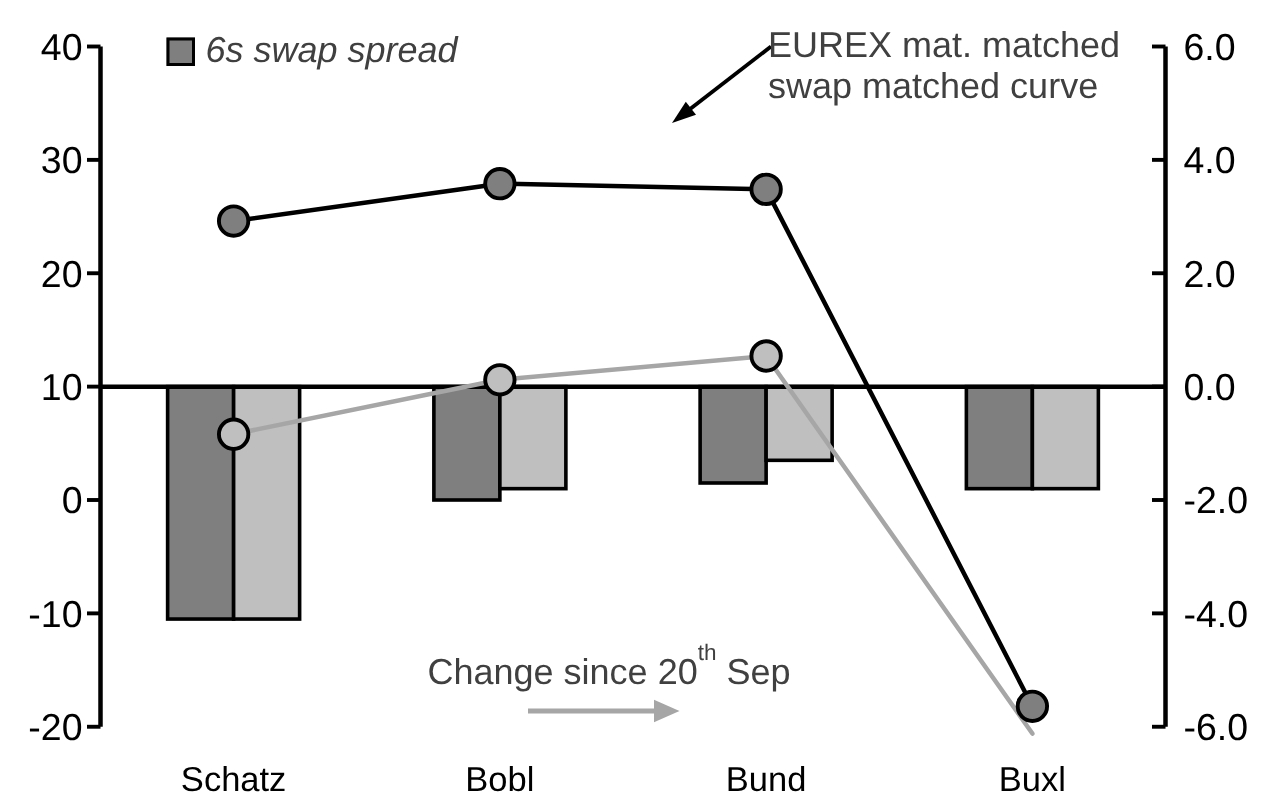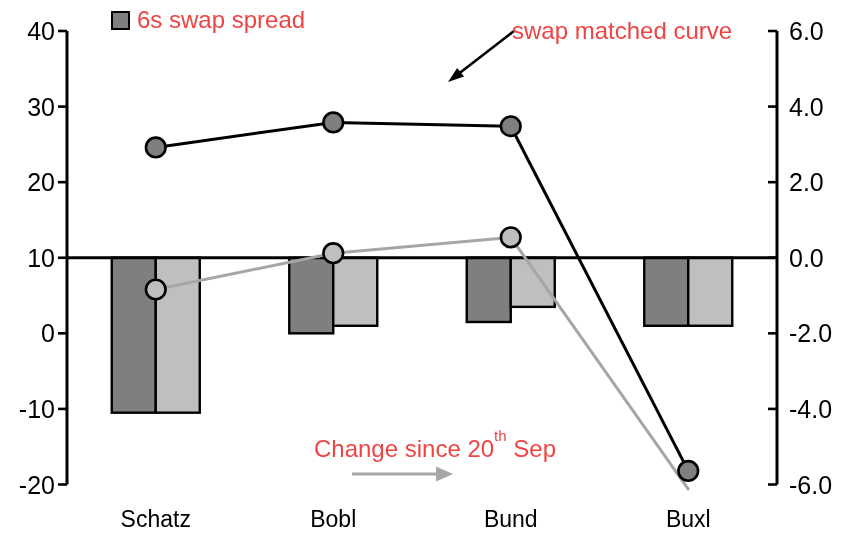--- a/index.html
+++ b/index.html
@@ -1,29 +1,29 @@
 <!DOCTYPE html>
 <html><head>
 <meta charset="utf-8">
 <style>
   html,body{margin:0;padding:0;background:#fff;}
   .stage{
     position:relative;width:852px;height:539px;background:#ffffff;overflow:hidden;
-    font-family:"Liberation Sans","DejaVu Sans",sans-serif;color:#ef4444;
+    font-family:"Liberation Sans","DejaVu Sans",sans-serif;color:#404040;
   }
   #chart-svg{position:absolute;left:0;top:0;}
   svg text{font-family:"Liberation Sans","DejaVu Sans",sans-serif;fill:#000;}
   .tick-label{font-size:25px;}
   .cat-label{font-size:23px;}
-  .legend{position:absolute;left:111px;top:6px;}
+  .legend{position:absolute;left:111px;top:20px;font-style:italic;}
   .legend-item{display:flex;align-items:center;gap:7px;height:28px;margin-bottom:7px;}
   .swatch{width:15px;height:15px;border:2px solid #000;flex:0 0 auto;}
   .legend-label{font-size:24px;white-space:nowrap;}
   .curve-annotation{position:absolute;left:512px;top:17px;font-size:24px;line-height:27px;white-space:nowrap;}
-  .change-label{position:absolute;left:256px;top:434px;width:300px;text-align:right;font-size:24px;white-space:nowrap;}
+  .change-label{position:absolute;left:256px;top:434px;width:300px;text-align:center;font-size:24px;white-space:nowrap;}
   .change-label sup{font-size:15px;position:relative;top:-7px;}
 </style>
 </head>
 <body>
 
 <div class="stage">
 
   <svg id="chart-svg" width="852" height="539">
       <rect x="111.75" y="257.75" width="44" height="154.94583333333333" fill="#7f7f7f" stroke="#000" stroke-width="2.4"></rect>
       <rect x="289.25" y="257.75" width="44" height="75.58333333333337" fill="#7f7f7f" stroke="#000" stroke-width="2.4"></rect>
@@ -84,18 +84,19 @@
     </svg>
 
   <div class="legend">
     <div class="legend-item">
       <span class="swatch" style="background: rgb(127, 127, 127);"></span>
       <span class="legend-label">6s swap spread</span>
     </div>
   </div>
 
   <div class="curve-annotation">
+    <div>EUREX mat. matched</div>
     <div>swap matched curve</div>
   </div>
 
   <div class="change-label"><span>Change since 20</span><sup>th</sup><span> Sep</span></div>
 
 </div>
 
 </body></html>

